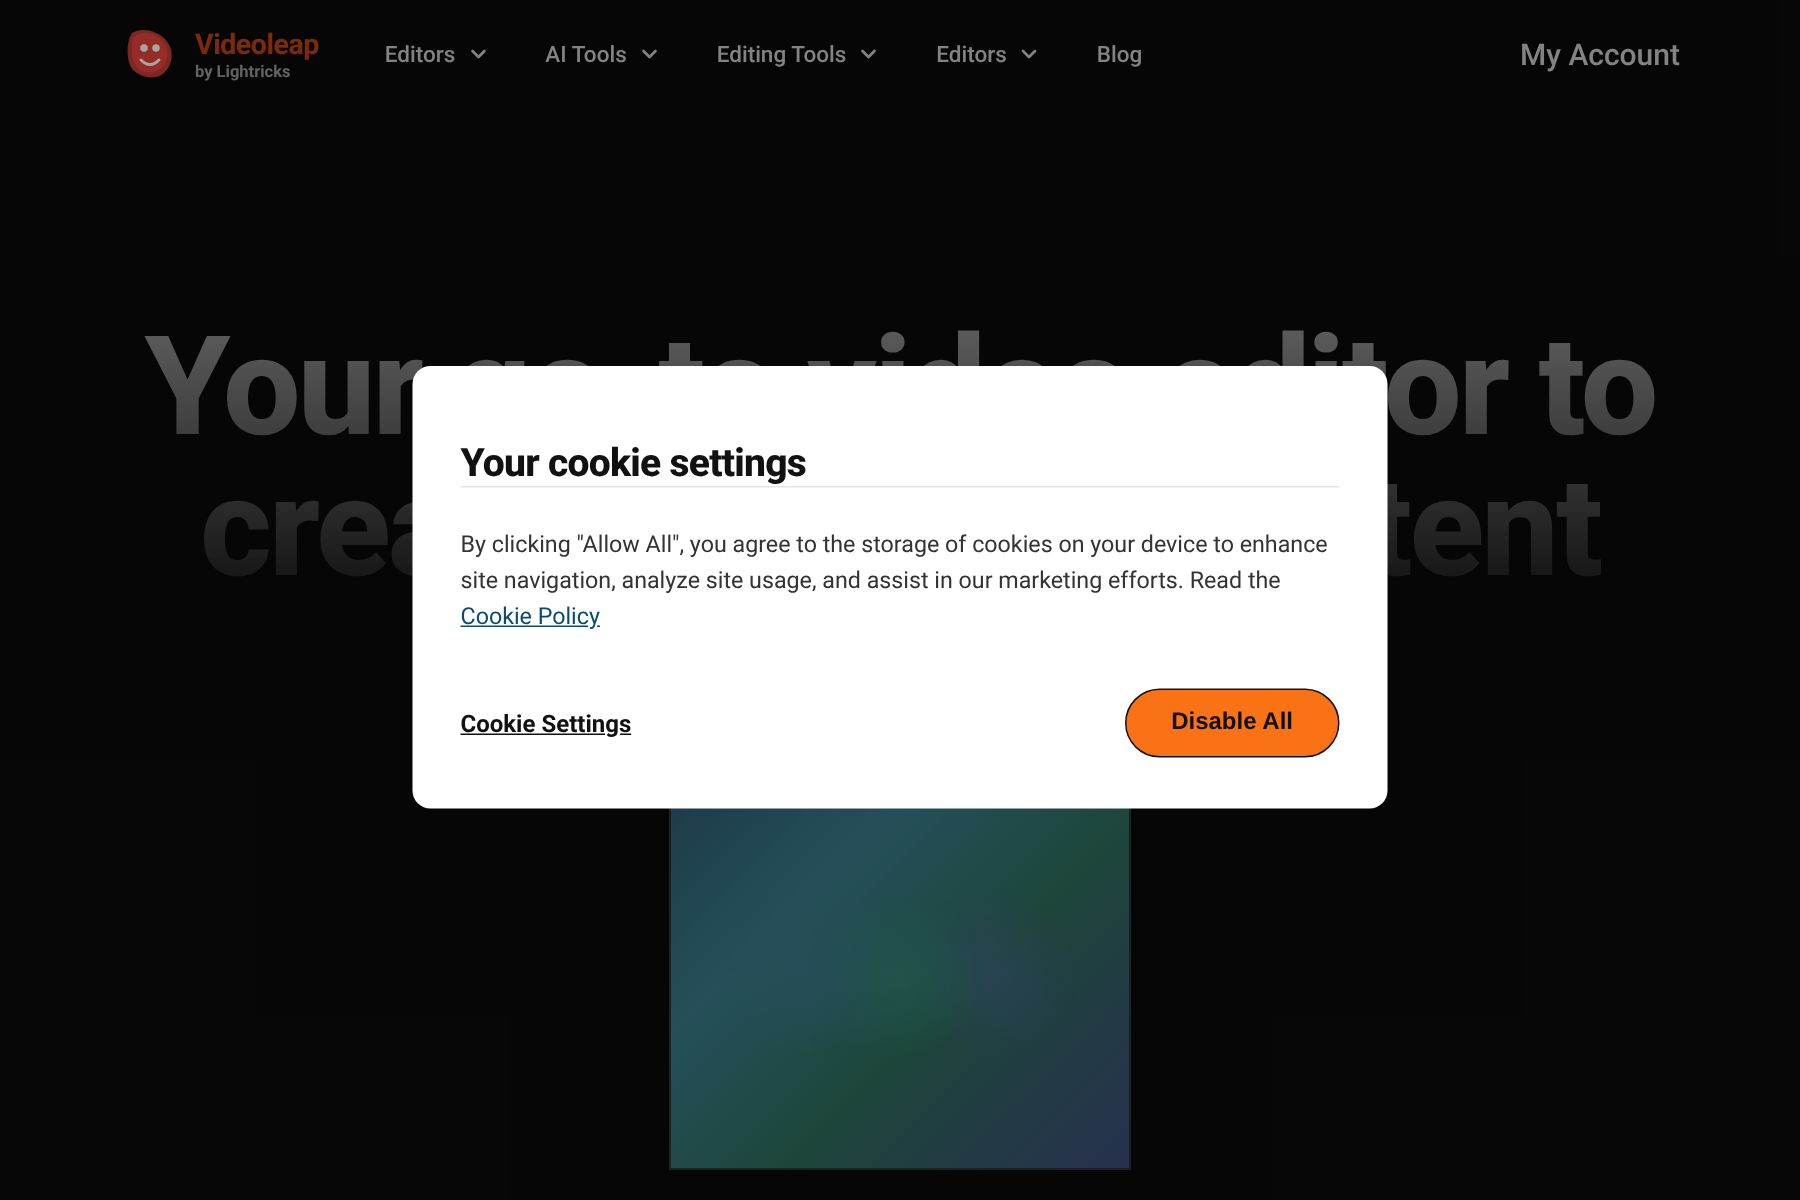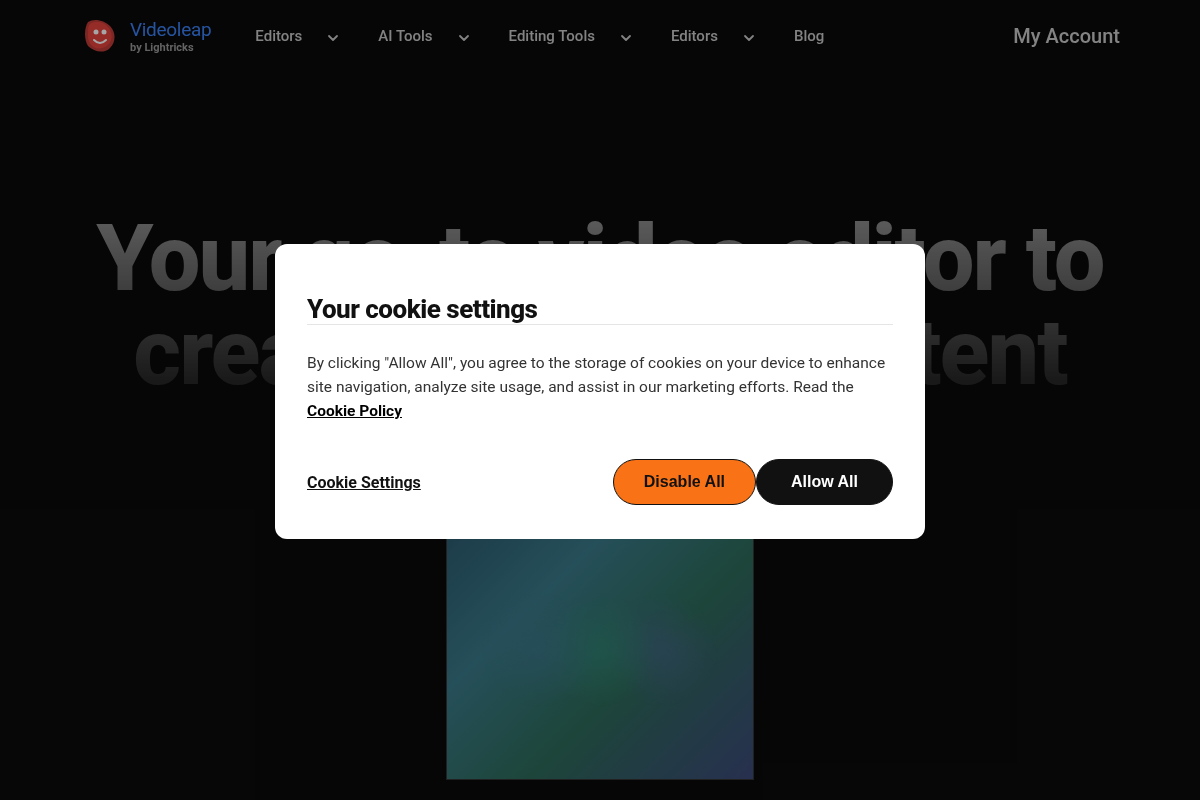--- a/index.html
+++ b/index.html
@@ -27,41 +27,41 @@
 .logo-icon {
   width: 40px;
   height: 40px;
 }
 .logo-text-wrap {
   display: flex;
   flex-direction: column;
   line-height: 1;
 }
 .logo-title {
-  color: #3b82f6;
+  color: #c2410c;
   font-size: 19px;
-  font-weight: 400;
+  font-weight: 700;
   letter-spacing: -0.3px;
 }
 .logo-sub {
   color: #999;
   font-size: 11px;
   margin-top: 3px;
   font-weight: bold;
 }
 .nav {
   display: flex;
   align-items: center;
   gap: 38px;
   margin-left: 20px;
 }
 .nav-item {
   display: flex;
-  align-items: flex-end;
-  gap: 24px;
+  align-items: center;
+  gap: 8px;
   color: #c9c9c9;
   font-size: 15px;
   font-weight: 500;
   cursor: pointer;
 }
 .chev {
   width: 14px;
   height: 14px;
   display: inline-flex;
   align-items: center;
@@ -148,23 +148,23 @@
   border-bottom: 1px solid #e5e5e5;
   margin-top: 20px;
 }
 .modal-body {
   margin-top: 26px;
   font-size: 15.5px;
   line-height: 1.55;
   color: #333;
 }
 .cookie-link {
-  font-weight: 700;
+  font-weight: 400;
   text-decoration: underline;
-  color: #000000;
+  color: #0c4a6e;
   cursor: pointer;
   text-align: right;
 }
 .modal-actions {
   display: flex;
   align-items: center;
   margin-top: 36px;
 }
 .settings-link {
   font-size: 16px;
@@ -267,16 +267,15 @@
   <div class="modal">
     <h2>Your cookie settings</h2>
     <p class="modal-body">
       <span>By clicking "Allow All", you agree to the storage of cookies on your device to enhance site navigation, analyze site usage, and assist in our marketing efforts. Read the </span>
       <a class="cookie-link">Cookie Policy</a>
     </p>
     <div class="modal-actions">
       <a class="settings-link">Cookie Settings</a>
       <span class="spacer"></span>
       <button class="btn-outline">Disable All</button>
-      <button class="btn-solid">Allow All</button>
     </div>
   </div>
 </div>
 
 </body></html>

